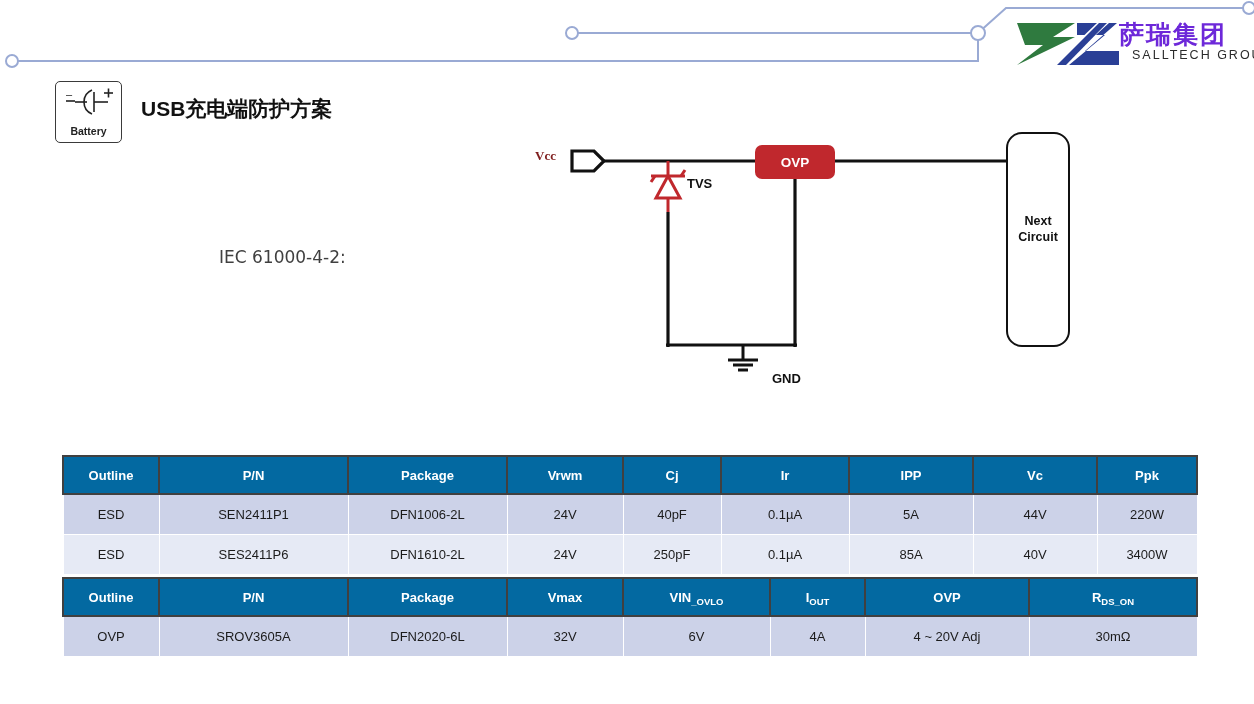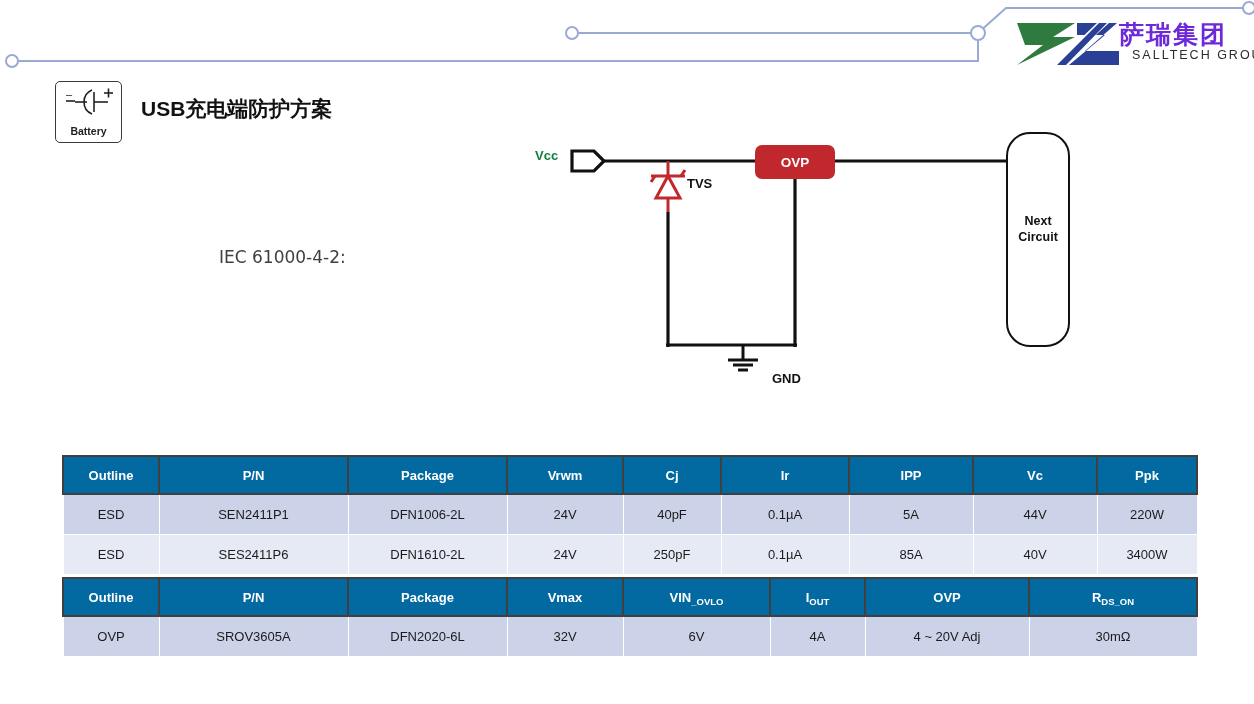--- a/index.html
+++ b/index.html
@@ -58,37 +58,37 @@
   }
   .ovp-chip{
     position:absolute;left:755px;top:145px;width:80px;height:34px;
     background:#c0282d;border-radius:7px;
     display:flex;align-items:center;justify-content:center;
     color:#fff;font-size:13.5px;font-weight:bold;
     font-family:"Liberation Sans",sans-serif;
   }
   .lbl-vcc{
     position:absolute;left:535px;top:148px;
-    font-size:13px;font-weight:bold;color:#15803d;
-    font-family:Liberation Sans, sans-serif;
+    font-size:13px;font-weight:bold;color:#7f1d1d;
+    font-family:Liberation Serif, serif;
   }
   .lbl-tvs{
     position:absolute;left:687px;top:176px;
     font-size:13px;font-weight:bold;color:#111;
     font-family:"Liberation Sans",sans-serif;
   }
   .lbl-gnd{
     position:absolute;left:726px;top:371px;
     font-size:13px;font-weight:bold;color:#111;
     font-family:"Liberation Sans",sans-serif;
     margin-left:46px;
   }
   .next-box{
     position:absolute;left:1006px;top:132px;width:60px;height:211px;
-    border:2.4px solid #111;border-radius:24px;background:#fff;
+    border:2.4px solid #111;border-radius:16px;background:#fff;
   }
   .next-txt{
     position:absolute;left:0;right:0;top:79px;text-align:center;
     font-size:12.5px;font-weight:bold;color:#111;line-height:1.28;
     font-family:"Liberation Sans",sans-serif;
   }
 
   
   .tbl{position:absolute;border-collapse:collapse;table-layout:fixed;}
   .tbl th{

